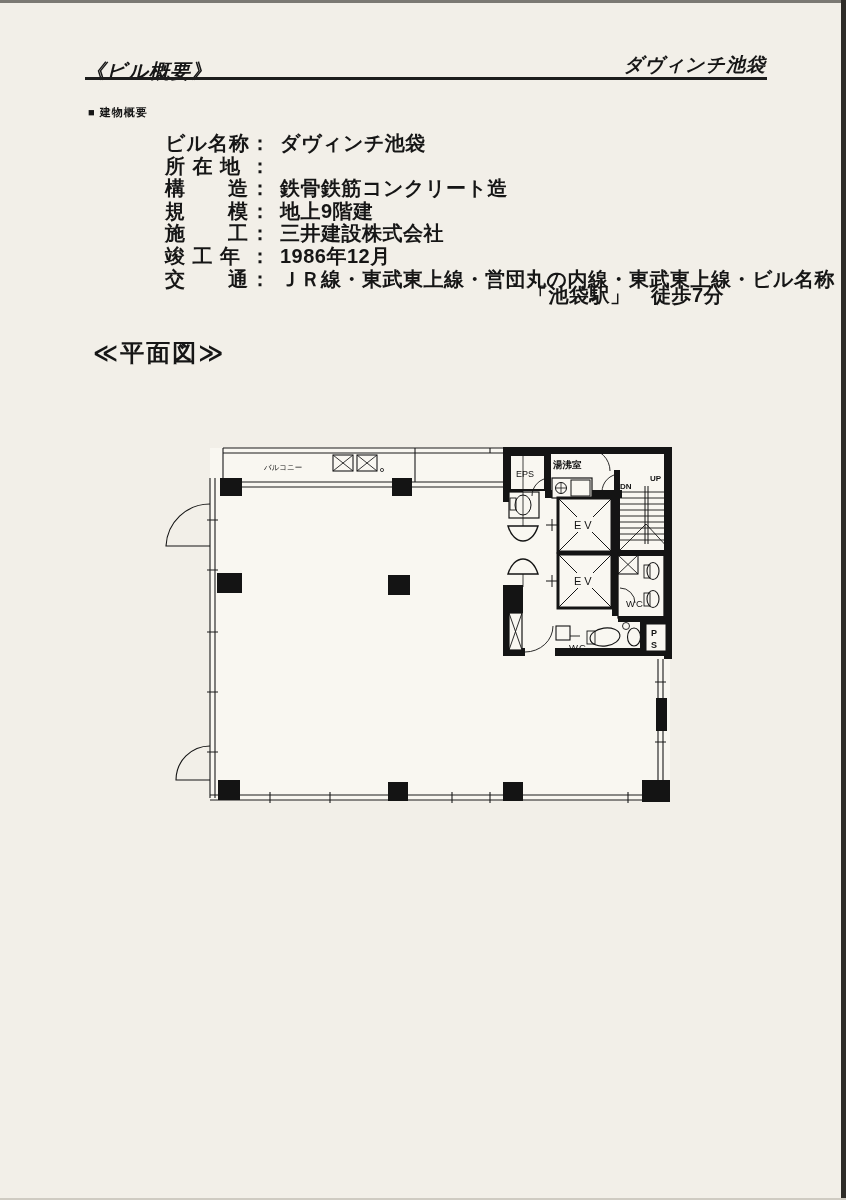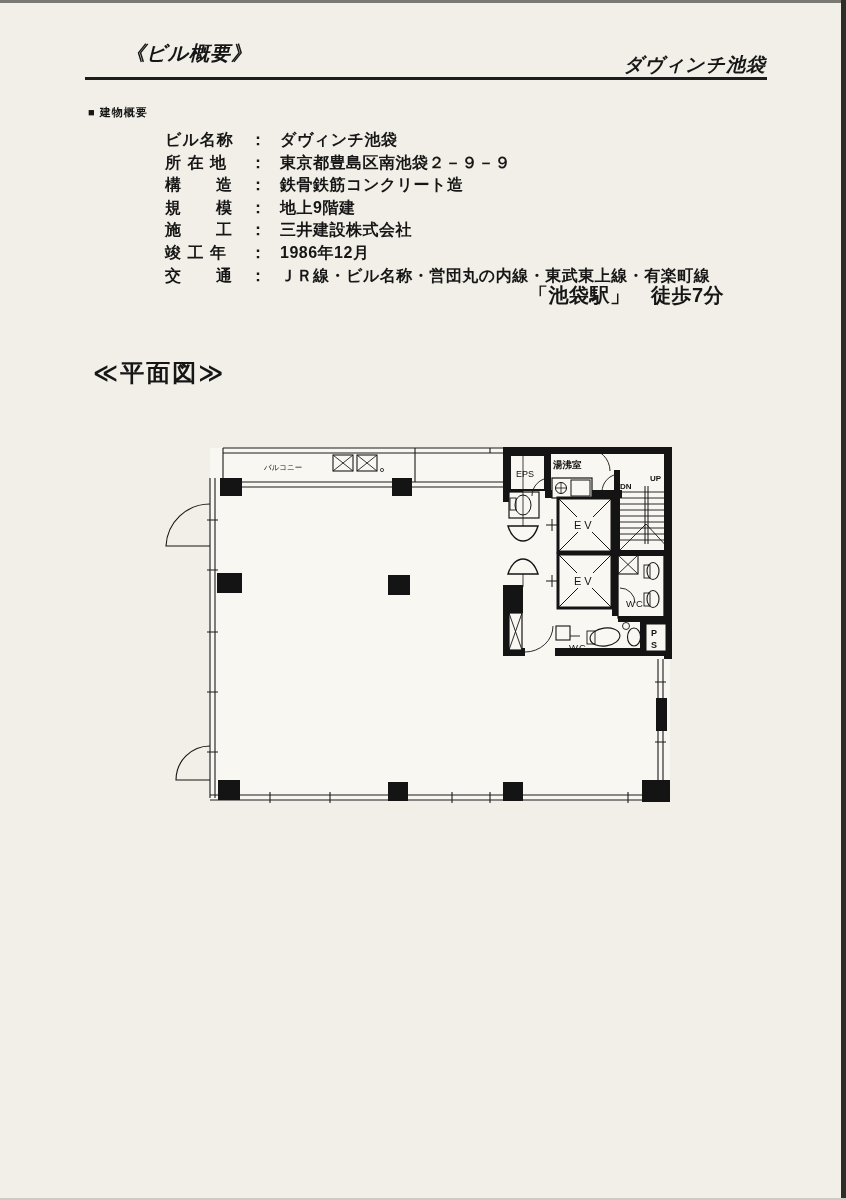--- a/index.html
+++ b/index.html
@@ -8,49 +8,49 @@
     background:#f2efe8;
     font-family:"Liberation Sans","DejaVu Sans",sans-serif;
     color:#161616;
   }
   
   .scan-top{position:absolute;left:0;top:0;width:846px;height:3px;background:#7b7973;}
   .scan-right{position:absolute;right:0;top:0;width:5px;height:1200px;background:#2e2c28;}
   .scan-bottom{position:absolute;left:0;bottom:0;width:846px;height:2px;background:#cfcbc2;}
 
   .hdr-left{
-    position:absolute;left:85px;top:40px;
-    font-size:20px;font-weight:bold;font-style:italic;letter-spacing:1px;margin-left:40px;
+    position:absolute;left:85px;top:58px;
+    font-size:20px;font-weight:bold;font-style:italic;letter-spacing:1px;
   }
   .hdr-right{
     position:absolute;right:80px;top:52px;
     font-size:19px;font-weight:bold;font-style:italic;letter-spacing:1px;
   }
   .hdr-rule{
     position:absolute;left:85px;top:77px;width:682px;height:3px;background:#1d1d1d;
   }
 
   .sec-title{
     position:absolute;left:88px;top:105px;
     font-size:11px;font-weight:bold;letter-spacing:1px;
   }
 
   .rows{position:absolute;left:165px;top:130px;width:600px;}
-  .row{position:relative;height:22.6px;font-size:16px;font-weight:600;}
+  .row{position:relative;height:22.6px;font-size:20px;font-weight:600;}
   .row .lbl{position:absolute;left:0;white-space:pre;letter-spacing:1px;}
   .row .sep{position:absolute;left:85px;}
   .row .val{position:absolute;left:115px;white-space:pre;letter-spacing:0.5px;}
   .transit2{
     position:absolute;left:528px;top:282px;
     font-size:20px;font-weight:600;white-space:pre;letter-spacing:0.5px;
   }
 
   .plan-title{
     position:absolute;left:93px;top:337px;
-    font-size:24px;font-weight:bold;letter-spacing:2px;margin-top:20px;
+    font-size:24px;font-weight:bold;letter-spacing:2px;
   }
 
   .plan-wrap{position:absolute;left:160px;top:440px;width:522px;height:375px;}
   svg text{font-family:"Liberation Sans","DejaVu Sans",sans-serif;fill:#141414;}
 </style>
 </head>
 <body>
 
 <div class="scan-top"></div>
 <div class="scan-right"></div>
@@ -64,21 +64,20 @@
 
 <div class="rows">
   <div class="row">
     <span class="lbl">ビル名称</span>
     <span class="sep">：</span>
     <span class="val">ダヴィンチ池袋</span>
   </div>
   <div class="row">
     <span class="lbl">所 在 地</span>
     <span class="sep">：</span>
-    <span class="val">東京都豊島区南池袋２－９－９</span>
   </div>
   <div class="row">
     <span class="lbl">構　　造</span>
     <span class="sep">：</span>
     <span class="val">鉄骨鉄筋コンクリート造</span>
   </div>
   <div class="row">
     <span class="lbl">規　　模</span>
     <span class="sep">：</span>
     <span class="val">地上9階建</span>
@@ -89,21 +88,21 @@
     <span class="val">三井建設株式会社</span>
   </div>
   <div class="row">
     <span class="lbl">竣 工 年</span>
     <span class="sep">：</span>
     <span class="val">1986年12月</span>
   </div>
   <div class="row">
     <span class="lbl">交　　通</span>
     <span class="sep">：</span>
-    <span class="val">ＪＲ線・ビル名称・営団丸の内線・東武東上線・有楽町線</span>
+    <span class="val">ＪＲ線・東武東上線・営団丸の内線・東武東上線・ビル名称</span>
   </div>
 </div>
 <div class="transit2">「池袋駅」　徒歩7分</div>
 
 <div class="plan-title">≪平面図≫</div>
 
 <div class="plan-wrap">
 <svg width="522" height="375" viewBox="-30 0 522 375" xmlns="http://www.w3.org/2000/svg">
 
   <rect x="20" y="8" width="460" height="352" fill="#f9f7f1"></rect>

